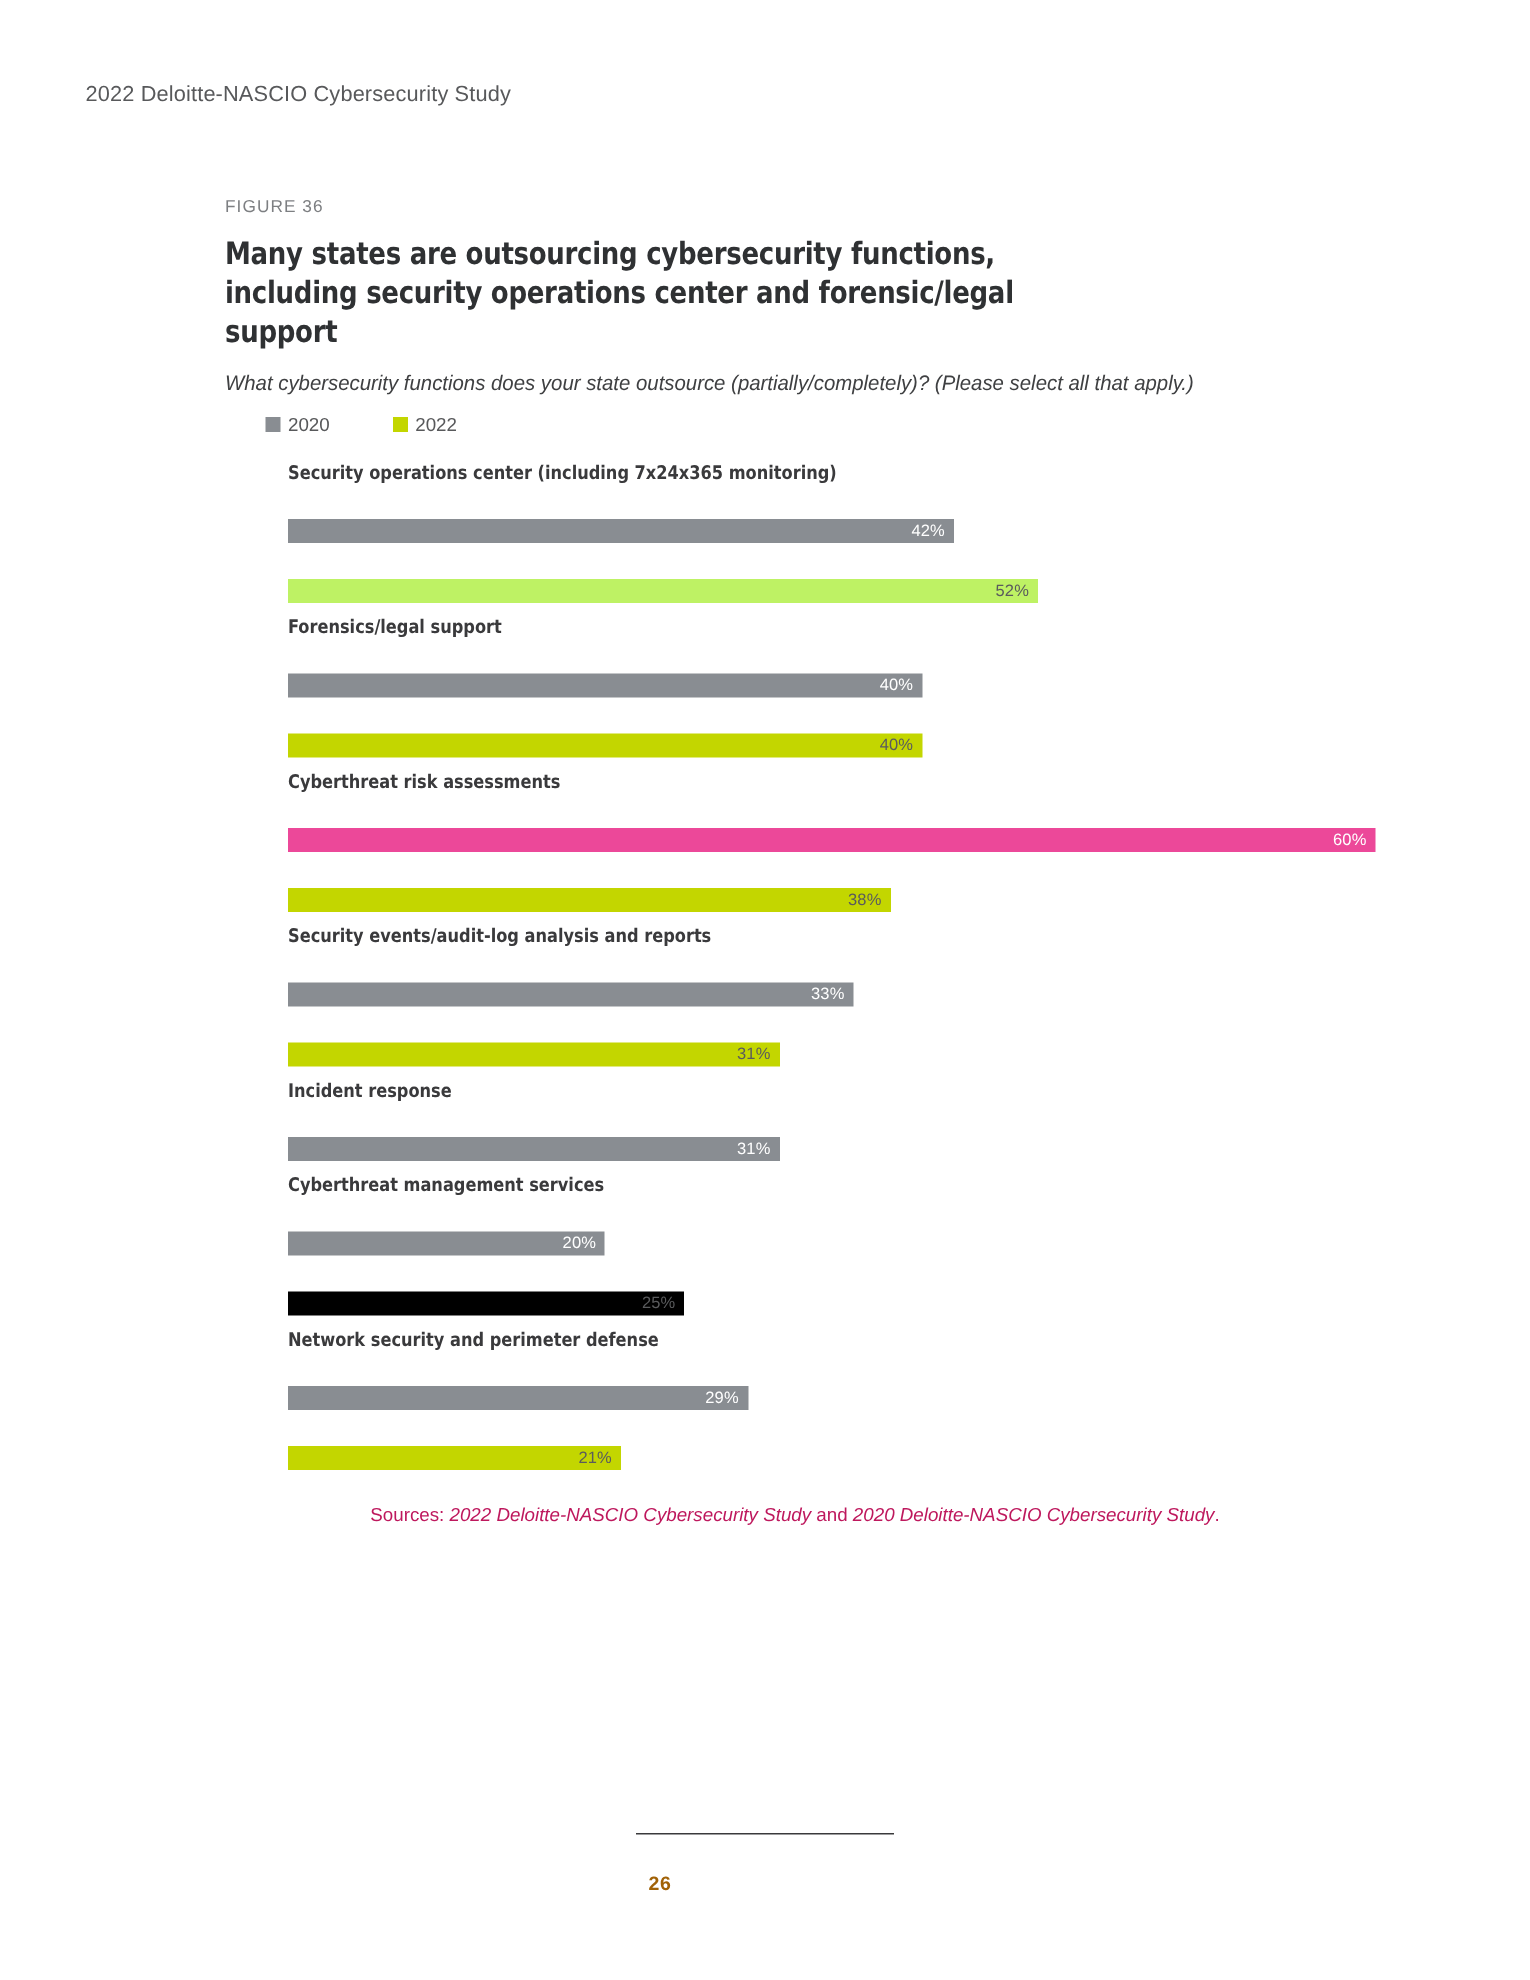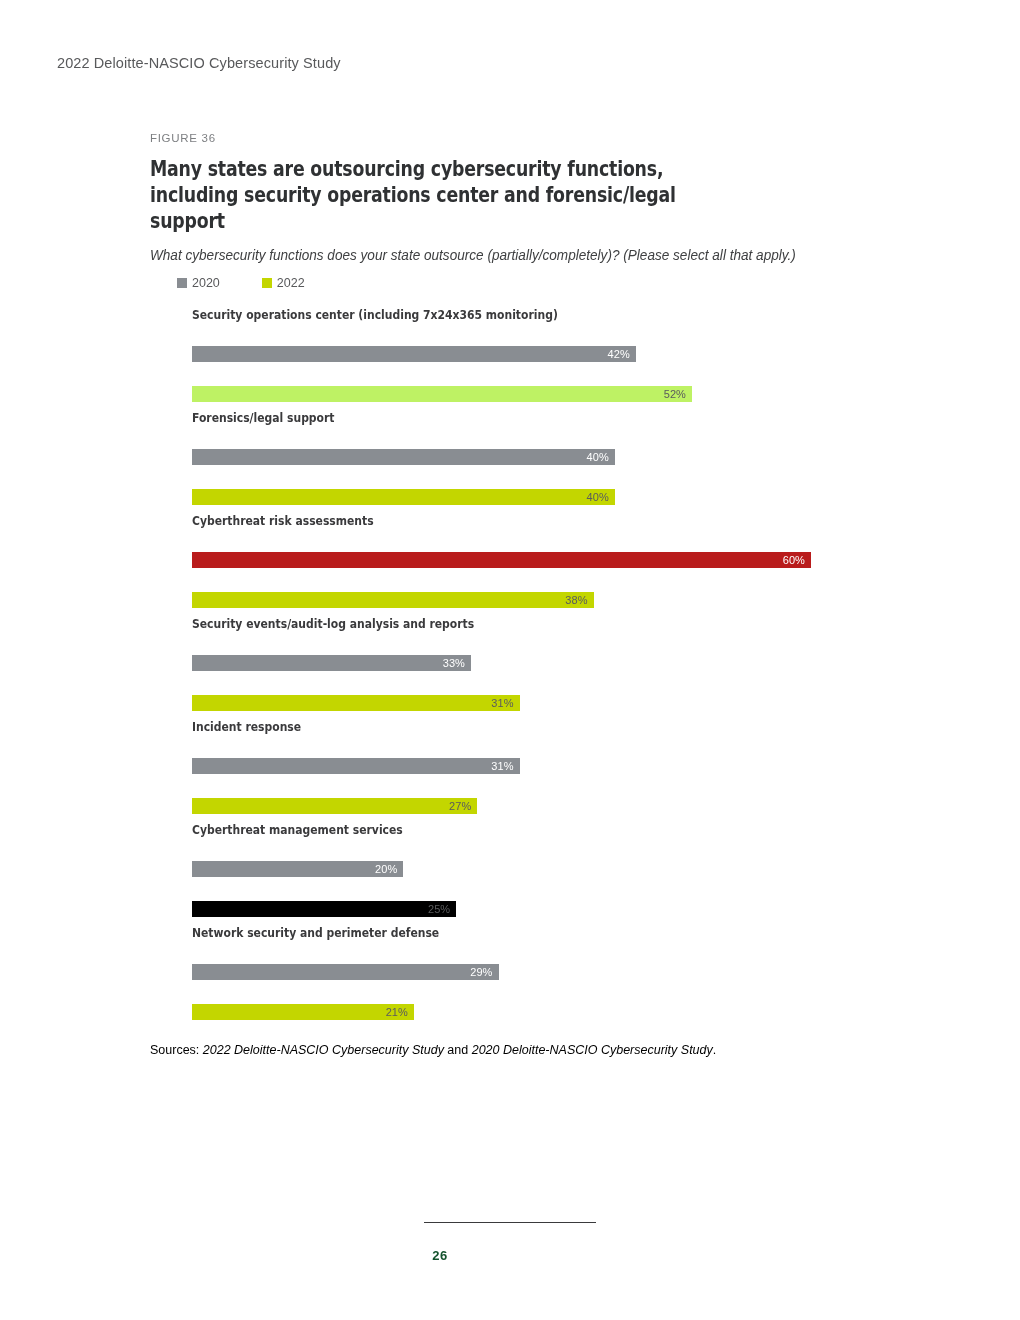--- a/index.html
+++ b/index.html
@@ -133,22 +133,23 @@
     color: #ffffff;
   }
   .bar.series-2022 {
     color: #5a5b5d;
   }
 
   
   .sources {
     margin-top: 22px;
     font-size: 12.5px;
-    color: #000000;
+    color: #be185d;
     line-height: 16px;
+    text-align: center;
   }
   .sources em {
     font-style: italic;
   }
 
   
   .footer-rule {
     position: absolute;
     left: 424px;
     top: 1222px;
@@ -157,21 +158,21 @@
     background: #3a3a3c;
   }
   .page-number {
     position: absolute;
     left: 0;
     top: 1248px;
     width: 880px;
     text-align: center;
     font-size: 13px;
     font-weight: bold;
-    color: #14532d;
+    color: #a16207;
     letter-spacing: 0.5px;
   }
 </style>
 </head>
 <body>
 
 <div class="running-head">2022 Deloitte-NASCIO Cybersecurity Study</div>
 
 <div class="figure">
 
@@ -215,53 +216,48 @@
         </div>
         <div class="bar-row">
           <div class="bar series-2022" style="background: rgb(195, 214, 0); width: 422.8px;">
             <span>40%</span>
           </div>
         </div>
       </div>
       <div class="group">
         <div class="group-label">Cyberthreat risk assessments</div>
         <div class="bar-row">
-          <div class="bar series-2020" style="background: #b91c1c; width: 619px;">
+          <div class="bar series-2020" style="background: #ec4899; width: 725px;">
             <span>60%</span>
           </div>
         </div>
         <div class="bar-row">
           <div class="bar series-2022" style="background: rgb(195, 214, 0); width: 401.66px;">
             <span>38%</span>
           </div>
         </div>
       </div>
       <div class="group">
         <div class="group-label">Security events/audit-log analysis and reports</div>
         <div class="bar-row">
-          <div class="bar series-2020" style="background: rgb(137, 141, 146); width: 279px;">
+          <div class="bar series-2020" style="background: rgb(137, 141, 146); width: 377px;">
             <span>33%</span>
           </div>
         </div>
         <div class="bar-row">
           <div class="bar series-2022" style="background: rgb(195, 214, 0); width: 327.67px;">
             <span>31%</span>
           </div>
         </div>
       </div>
       <div class="group">
         <div class="group-label">Incident response</div>
         <div class="bar-row">
           <div class="bar series-2020" style="background: rgb(137, 141, 146); width: 327.67px;">
             <span>31%</span>
-          </div>
-        </div>
-        <div class="bar-row">
-          <div class="bar series-2022" style="background: rgb(195, 214, 0); width: 285.39px;">
-            <span>27%</span>
           </div>
         </div>
       </div>
       <div class="group">
         <div class="group-label">Cyberthreat management services</div>
         <div class="bar-row">
           <div class="bar series-2020" style="background: rgb(137, 141, 146); width: 211.4px;">
             <span>20%</span>
           </div>
         </div>

